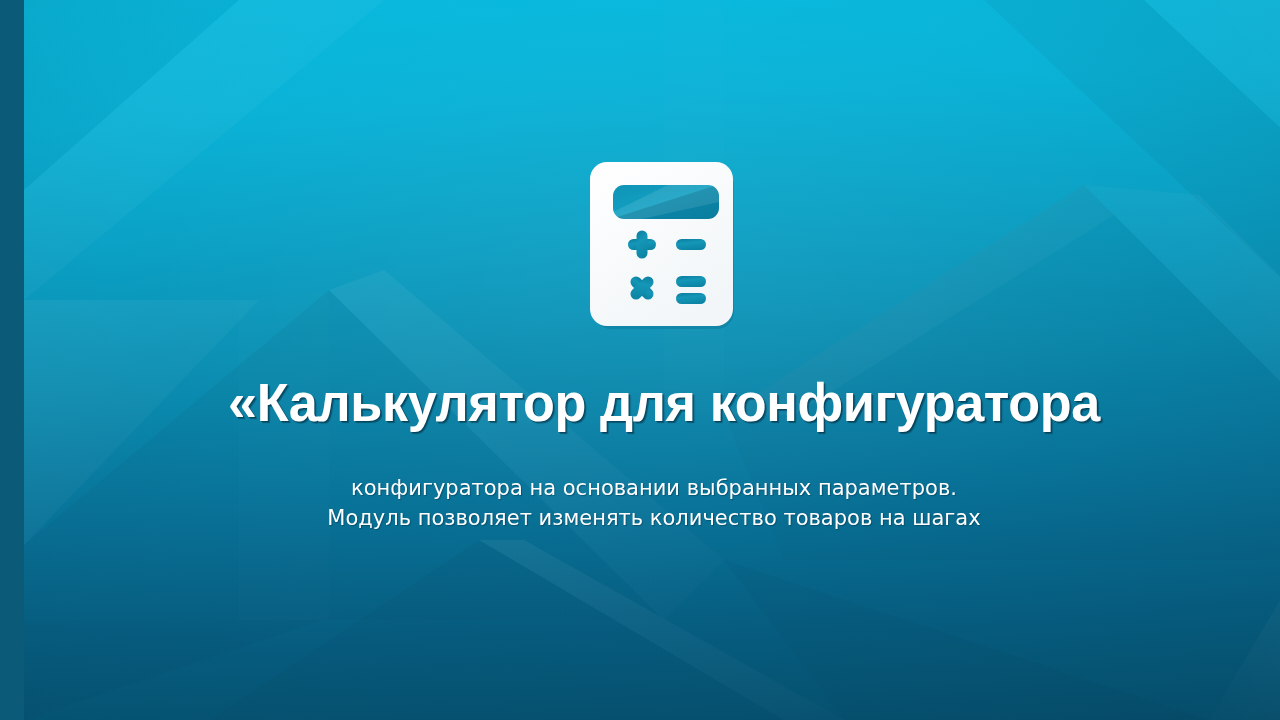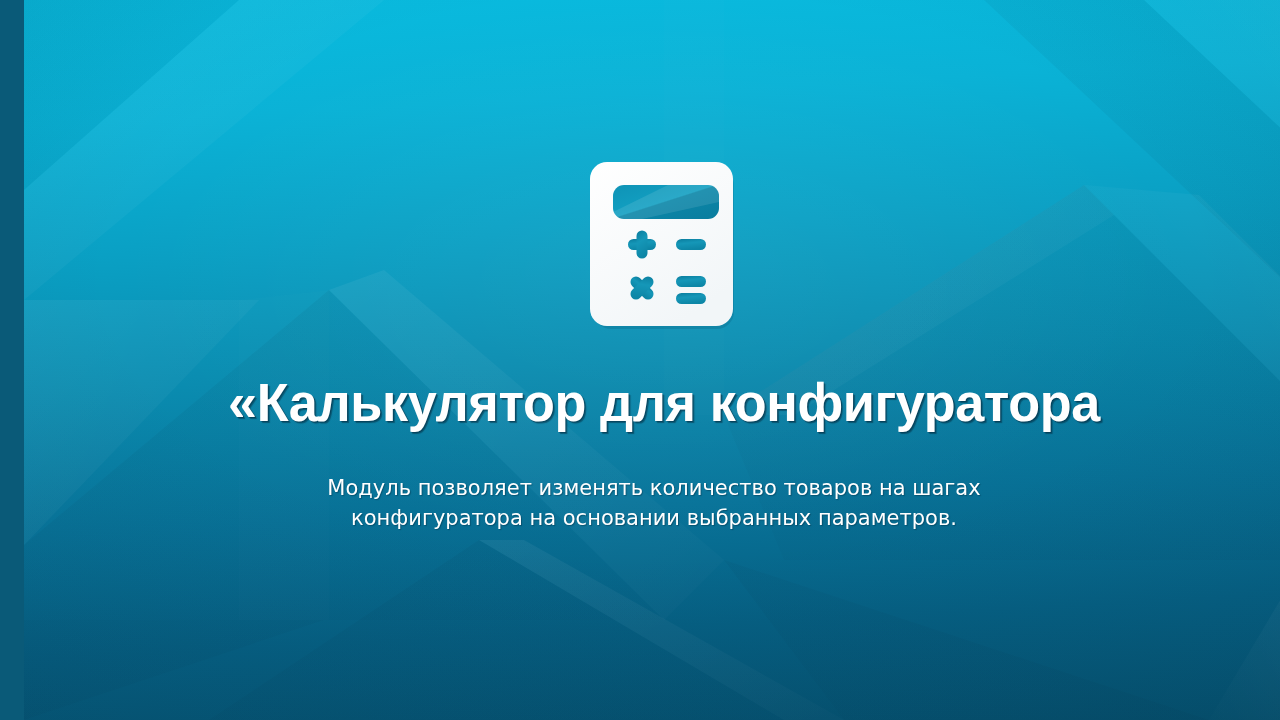--- a/index.html
+++ b/index.html
@@ -202,18 +202,18 @@
         <g fill="url(#keyGrad)">
           <rect x="86" y="114" width="30" height="11" rx="5.5" ry="5.5"></rect>
           <rect x="86" y="131" width="30" height="11" rx="5.5" ry="5.5"></rect>
         </g>
       </svg>
     </div>
 
     <div class="title">«Калькулятор для конфигуратора</div>
 
     <div class="subtitle">
+      <span class="line">конфигуратора на основании выбранных параметров.</span>
       <span class="line">Модуль позволяет изменять количество товаров на шагах</span>
-      <span class="line">конфигуратора на основании выбранных параметров.</span>
     </div>
 
   </div>
 </div>
 
 </body></html>

